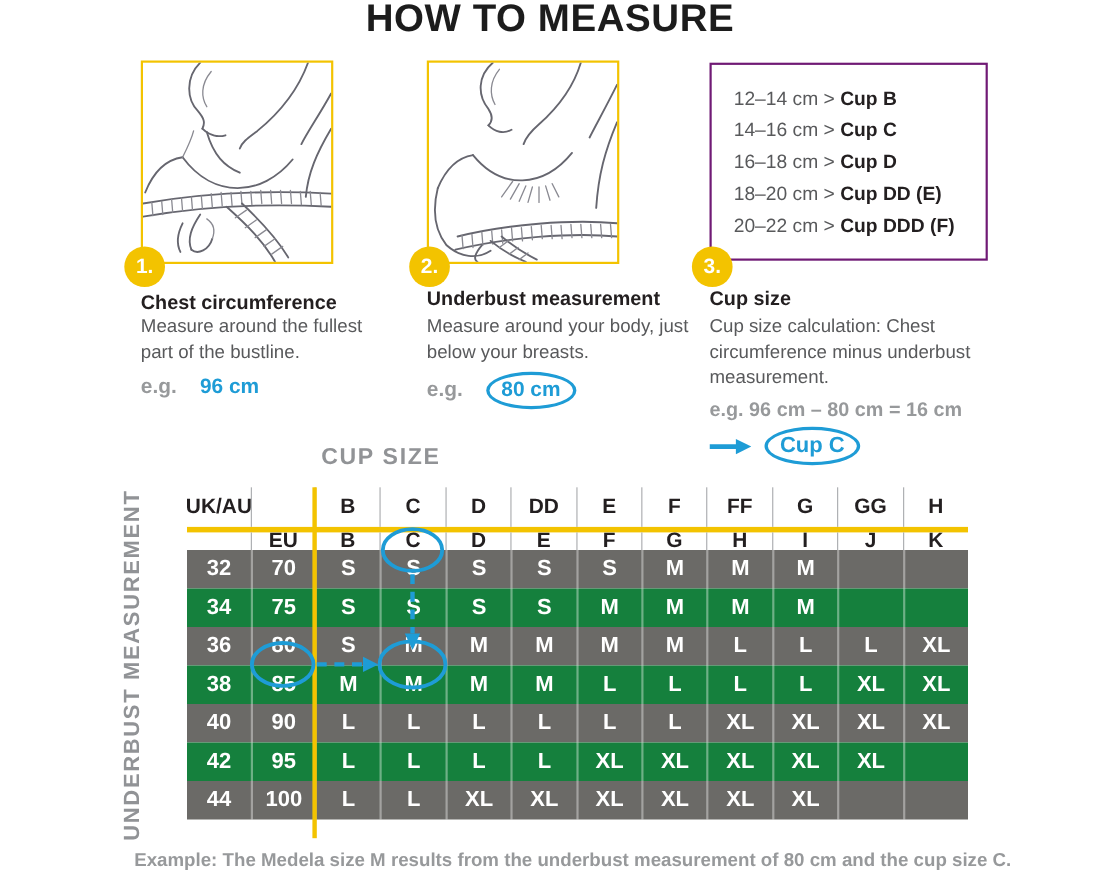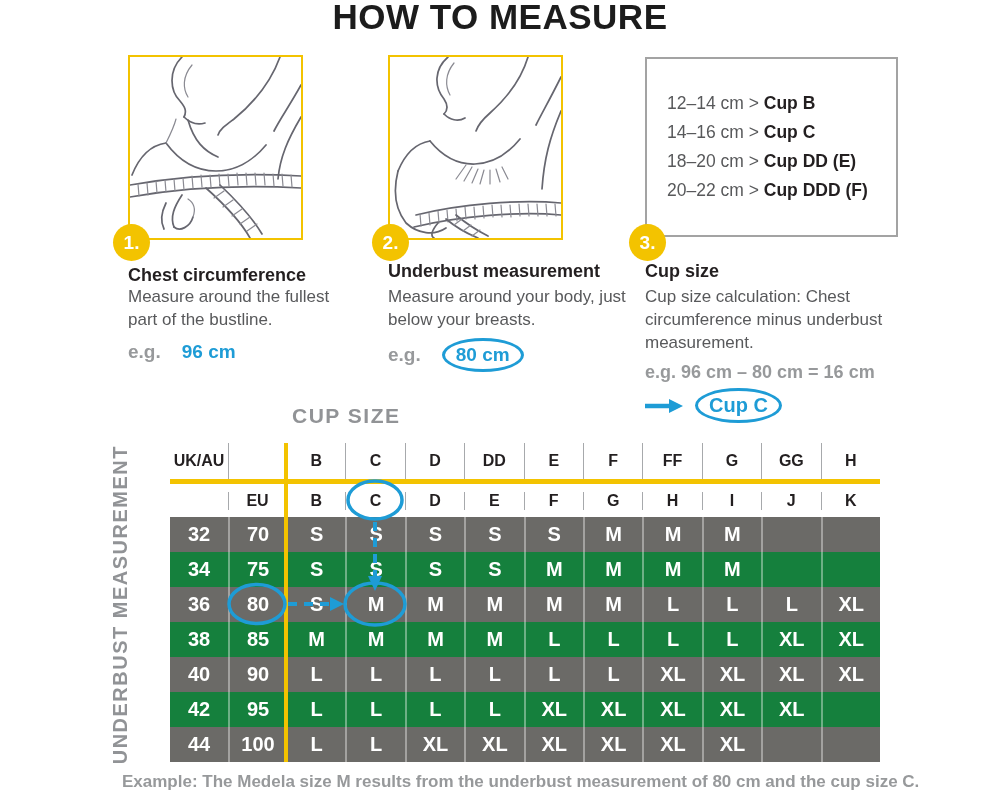--- a/index.html
+++ b/index.html
@@ -27,45 +27,45 @@
   .step-body { position:absolute; font-size:17px; color:#58595B; line-height:23px; }
   .eg-line { position:absolute; font-size:19px; font-weight:bold; color:#97999B;
              display:flex; align-items:center; gap:21px; }
   .eg-value-blue { color:#1E9CD6; font-weight:bold; }
   .blue-ellipse {
     display:inline-block; border:3px solid #1E9CD6; border-radius:50%;
     padding:3px 11px; color:#1E9CD6; font-weight:bold;
   }
   .range-box {
     position:absolute; left:645px; top:57px; width:253px; height:180px;
-    border:2px solid #a3a3a3; box-sizing:border-box;
+    border:2px solid #701a75; box-sizing:border-box;
     display:flex; flex-direction:column; justify-content:center; padding-left:20px;
   }
   .range-row { font-size:17.5px; line-height:29px; color:#58595B; }
   .range-row b { color:#231F20; }
   .arrow-row { position:absolute; display:flex; align-items:center; gap:12px; }
   .chart-label {
     position:absolute; left:292px; top:404px; font-size:21px; font-weight:bold;
     color:#919396; letter-spacing:1.5px;
   }
   .axis-label {
     position:absolute; left:102px; top:443px; width:36px; height:324px;
     display:flex; align-items:center; justify-content:center;
   }
   .axis-label span {
     writing-mode:vertical-rl; transform:rotate(180deg); white-space:nowrap;
     font-size:20px; font-weight:bold; color:#919396; letter-spacing:1.5px;
   }
   .chart { position:absolute; left:170px; top:443px; width:710px; height:319px; }
   .hrow { display:flex; }
   .hrow1 { height:36px; }
-  .hrow2 { height:33px;align-items:center; }
+  .hrow2 { height:16px; }
   .hcell {
     box-sizing:border-box; display:flex; align-items:center; justify-content:center;
-    font-weight:bold; font-size:16px; color:#231F20; border-left:1px solid #A7A9AC;
+    font-weight:bold; font-size:19px; color:#231F20; border-left:1px solid #A7A9AC;
   }
   .hcell:first-child { border-left:none; }
   .yellow-hline { height:5px; background:#F3C300; }
   .drow { display:flex; height:35px; }
   .dcell {
     box-sizing:border-box; display:flex; align-items:center; justify-content:center;
     font-weight:bold; font-size:20px; color:#fff;
     border-left:2px solid rgba(255,255,255,0.38);
   }
   .dcell:first-child { border-left:none; }
@@ -130,20 +130,21 @@
       <path d="M56,162 C68,172 78,177 88,181"></path>
       <path d="M66,158 C78,168 88,174 98,179"></path>
       <path class="thin" d="M64,168 L72,162 M73,174 L81,168 M82,179 L90,173"></path>
       <path d="M48,166 C42,173 40,179 44,181"></path>
     </svg>
   </div>
 
   <div class="range-box" id="cup-range-box">
       <div class="range-row"><span>12–14 cm &gt; </span><b>Cup B</b></div>
       <div class="range-row"><span>14–16 cm &gt; </span><b>Cup C</b></div>
+      <div class="range-row"><span>16–18 cm &gt; </span><b>Cup D</b></div>
       <div class="range-row"><span>18–20 cm &gt; </span><b>Cup DD (E)</b></div>
       <div class="range-row"><span>20–22 cm &gt; </span><b>Cup DDD (F)</b></div>
     </div>
 
   <div class="badge" style="left:113px; top:224px;">
       <span>1.</span>
     </div>
   <div class="badge" style="left:372px; top:224px;">
       <span>2.</span>
     </div>

